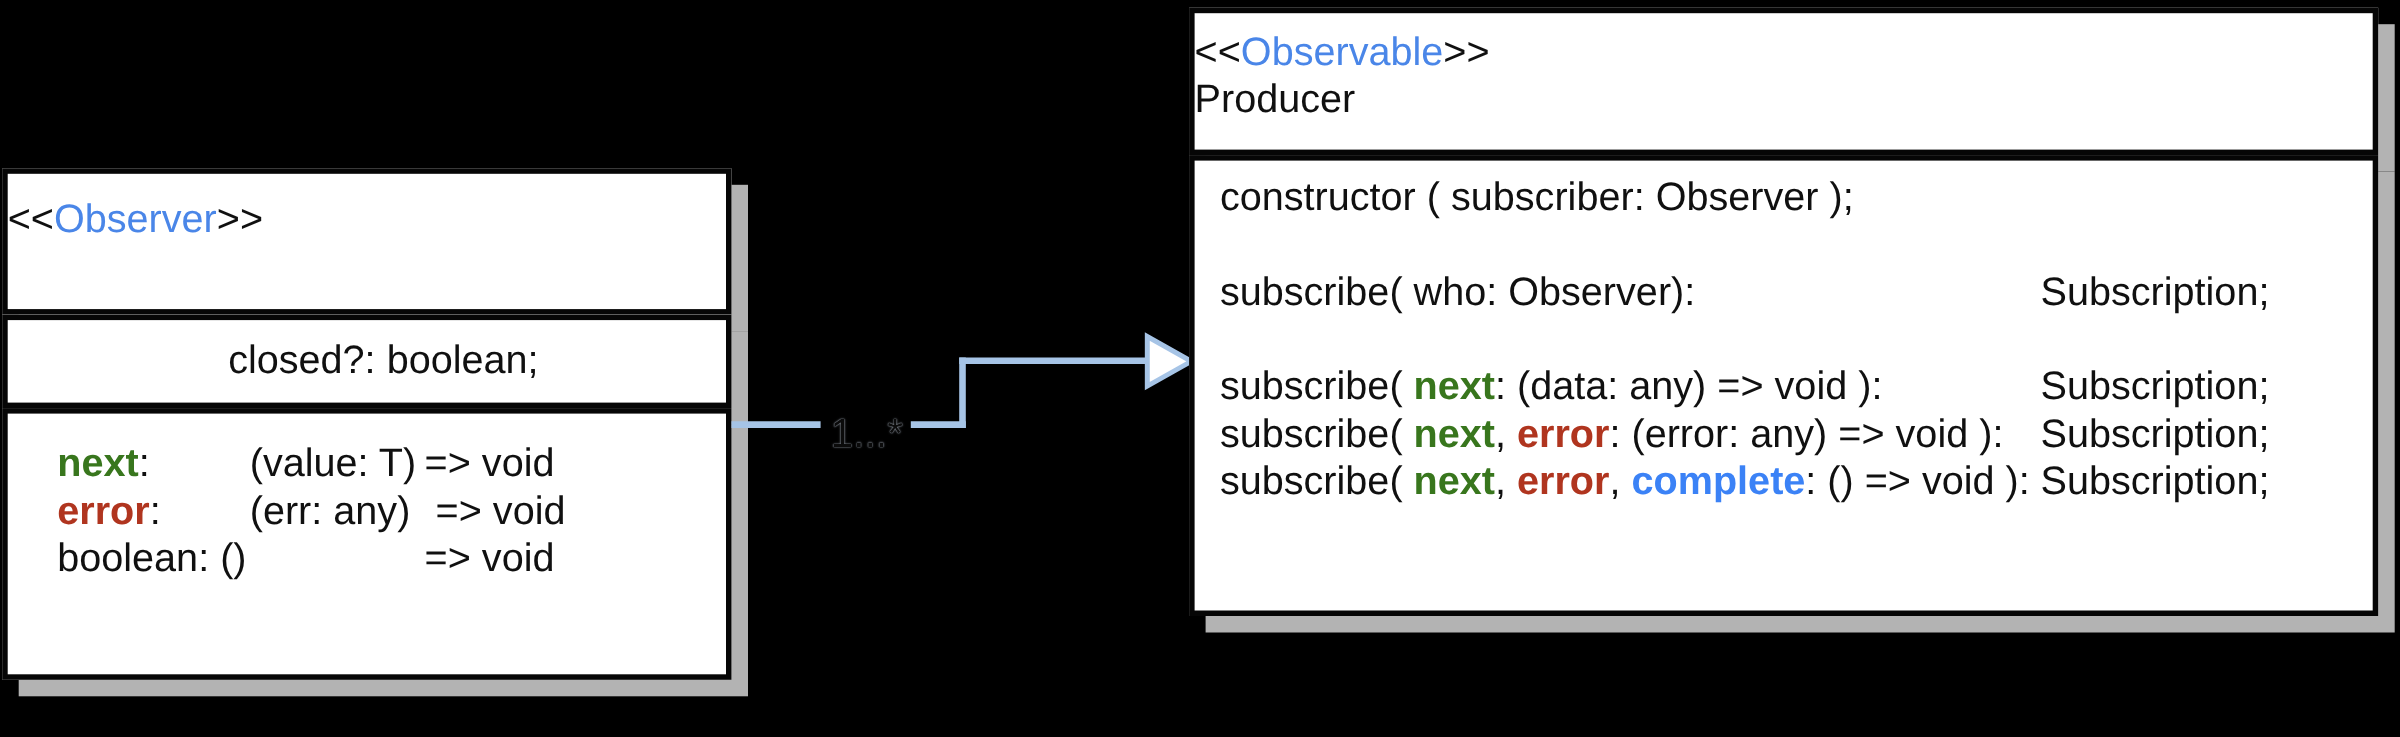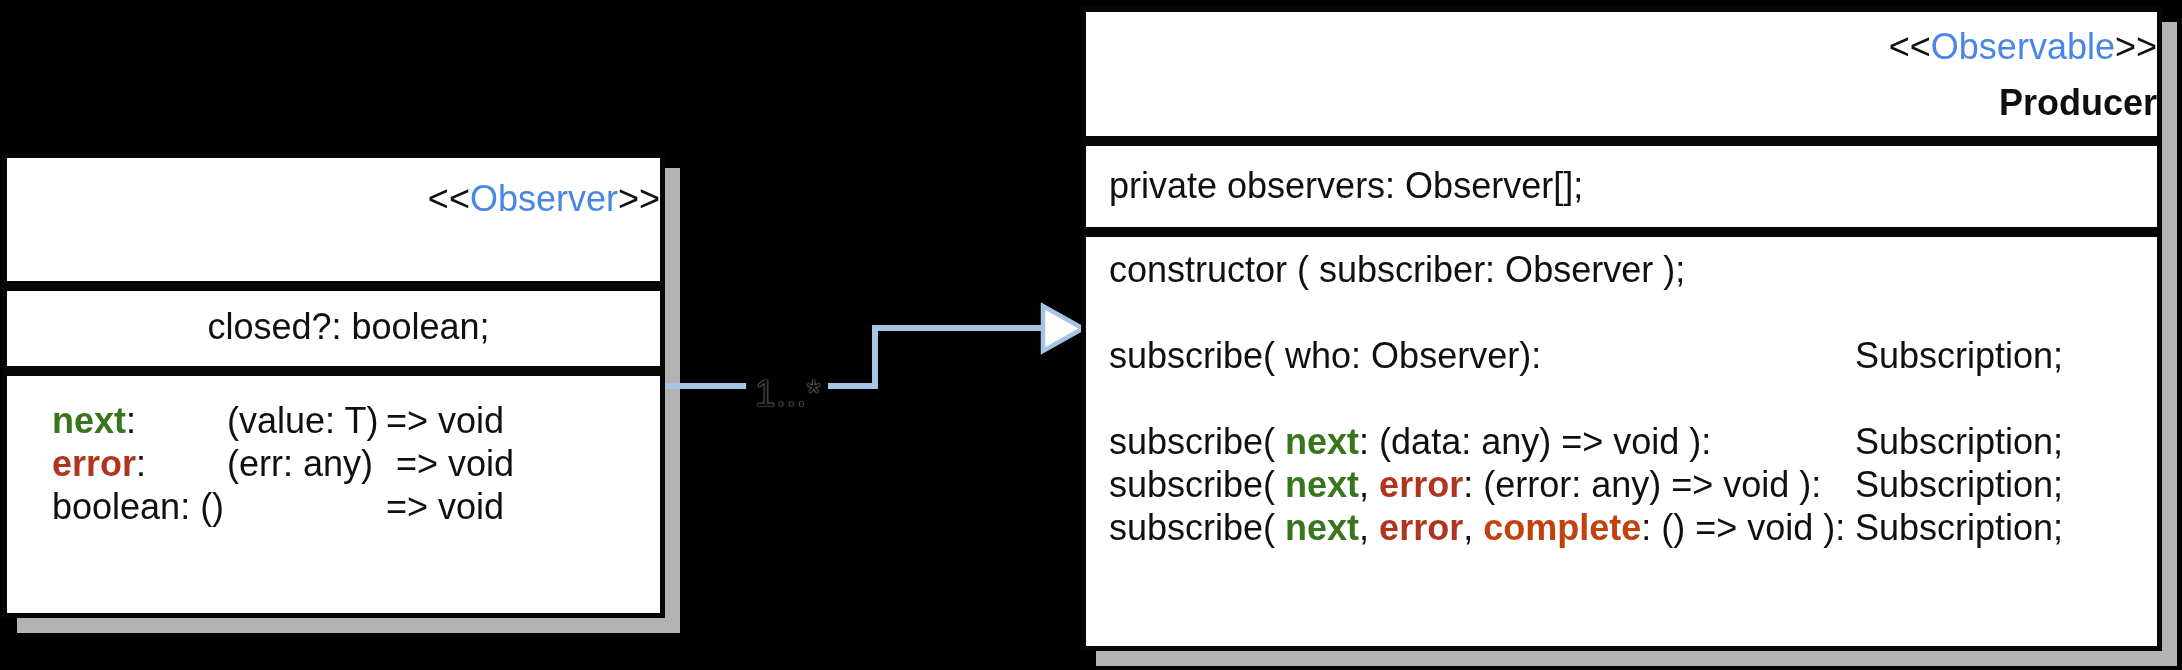--- a/index.html
+++ b/index.html
@@ -20,22 +20,22 @@
   .consumer{left:2px;top:153px;width:663px;}
   .consumer .cmp-header{height:133px;padding-top:19px;}
   .consumer .cmp-attrs{height:85px;padding:14px 0 0 30px;text-align:center;}
   .consumer .cmp-methods{height:247px;padding-top:23px;}
   
   .producer{left:1081px;top:7px;width:1081px;}
   .producer .cmp-header{height:134px;padding-top:13px;}
   .producer .cmp-attrs{height:91px;padding:18px 0 0 23px;}
   .producer .cmp-methods{height:419px;padding-top:11px;}
 
-  .stereotype,.class-name{text-align:right;white-space:pre;}
-  .class-name{font-weight:bold;margin-top:13px;}
+  .stereotype,.class-name{text-align:left;white-space:pre;}
+  .class-name{font-weight:normal;}
   .stereotype .stereo-name{color:var(--stereotype-blue,#4a86e8);}
   .attr-line{white-space:pre;}
 
   
   .m-row{display:grid;grid-template-columns:175px 159px 1fr;padding-left:21px;white-space:pre;margin-left:24px;}
   .m-row .w2{grid-column:1/3;}
 
   
   .p-row{position:relative;padding-left:23px;white-space:pre;height:43px;}
   .p-row .ret{position:absolute;left:769px;top:0;}
@@ -78,27 +78,24 @@
     <path class="conn-line" d="M212 32 H384"></path>
     <polygon class="conn-arrow" points="383,10 383,55 423,32.5"></polygon>
   </svg>
   <div class="multiplicity">1...*</div>
 
   <div class="uml-class producer">
     <div class="cmp cmp-header">
       <div class="stereotype"><span>&lt;&lt;</span><span class="stereo-name">Observable</span><span>&gt;&gt;</span></div>
       <div class="class-name">Producer</div>
     </div>
-    <div class="cmp cmp-attrs">
-      <div class="attr-line">private observers: Observer[];</div>
-    </div>
     <div class="cmp cmp-methods" id="producer-method-rows">
         <div class="p-row"><span><span>constructor ( subscriber: Observer );</span></span></div>
         <div class="p-row"></div>
         <div class="p-row"><span><span>subscribe( who: Observer):</span></span><span class="ret">Subscription;</span></div>
         <div class="p-row"></div>
         <div class="p-row"><span><span>subscribe( </span><span class="kw-b" style="color: rgb(56, 118, 29);">next</span><span>: (data: any) =&gt; void ):</span></span><span class="ret">Subscription;</span></div>
         <div class="p-row"><span><span>subscribe( </span><span class="kw-b" style="color: rgb(56, 118, 29);">next</span><span>, </span><span class="kw-b" style="color: rgb(176, 53, 31);">error</span><span>: (error: any) =&gt; void ):</span></span><span class="ret">Subscription;</span></div>
-        <div class="p-row"><span><span>subscribe( </span><span class="kw-b" style="color: rgb(56, 118, 29);">next</span><span>, </span><span class="kw-b" style="color: rgb(176, 53, 31);">error</span><span>, </span><span class="kw-b" style="color: #c2410c;">complete</span><span>: () =&gt; void ):</span></span><span class="ret">Subscription;</span></div>
+        <div class="p-row"><span><span>subscribe( </span><span class="kw-b" style="color: rgb(56, 118, 29);">next</span><span>, </span><span class="kw-b" style="color: rgb(176, 53, 31);">error</span><span>, </span><span class="kw-b" style="color: #3b82f6;">complete</span><span>: () =&gt; void ):</span></span><span class="ret">Subscription;</span></div>
       </div>
   </div>
 
 </div>
 
 </body></html>

